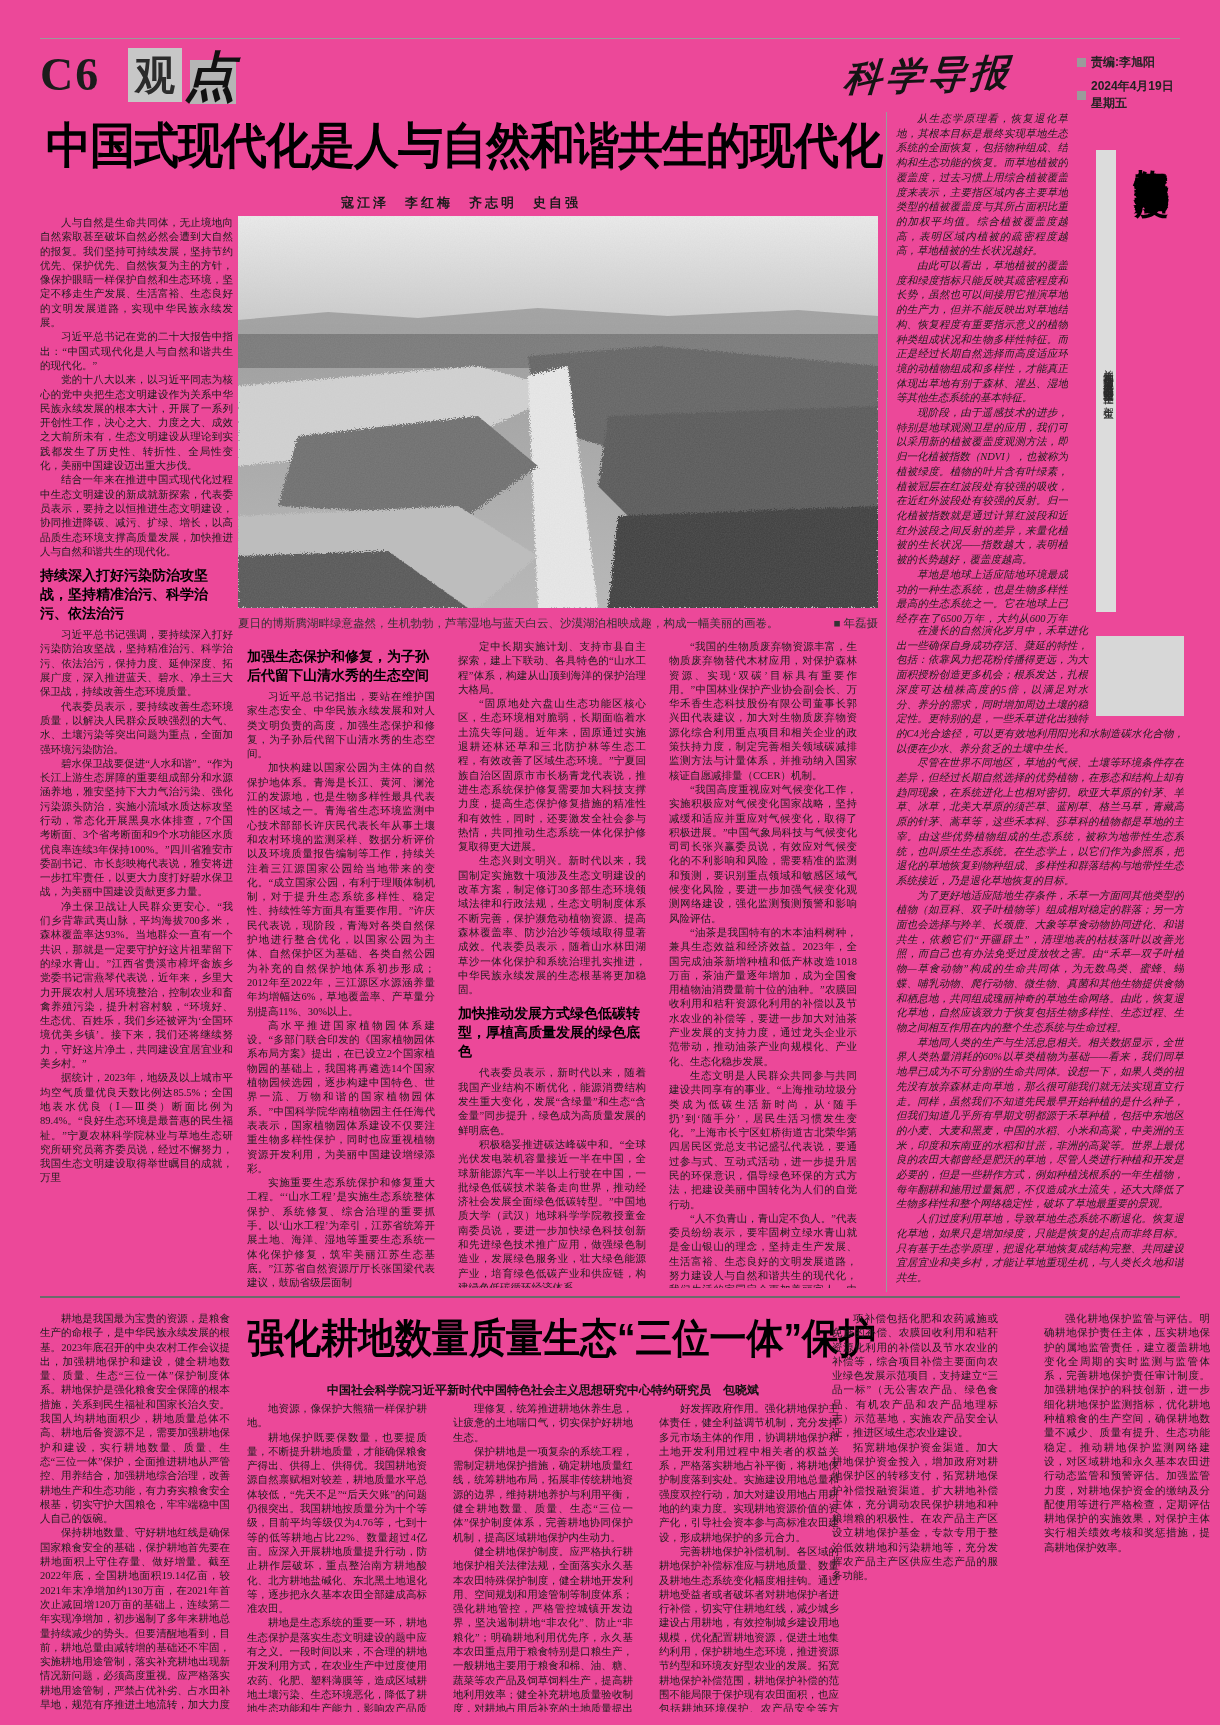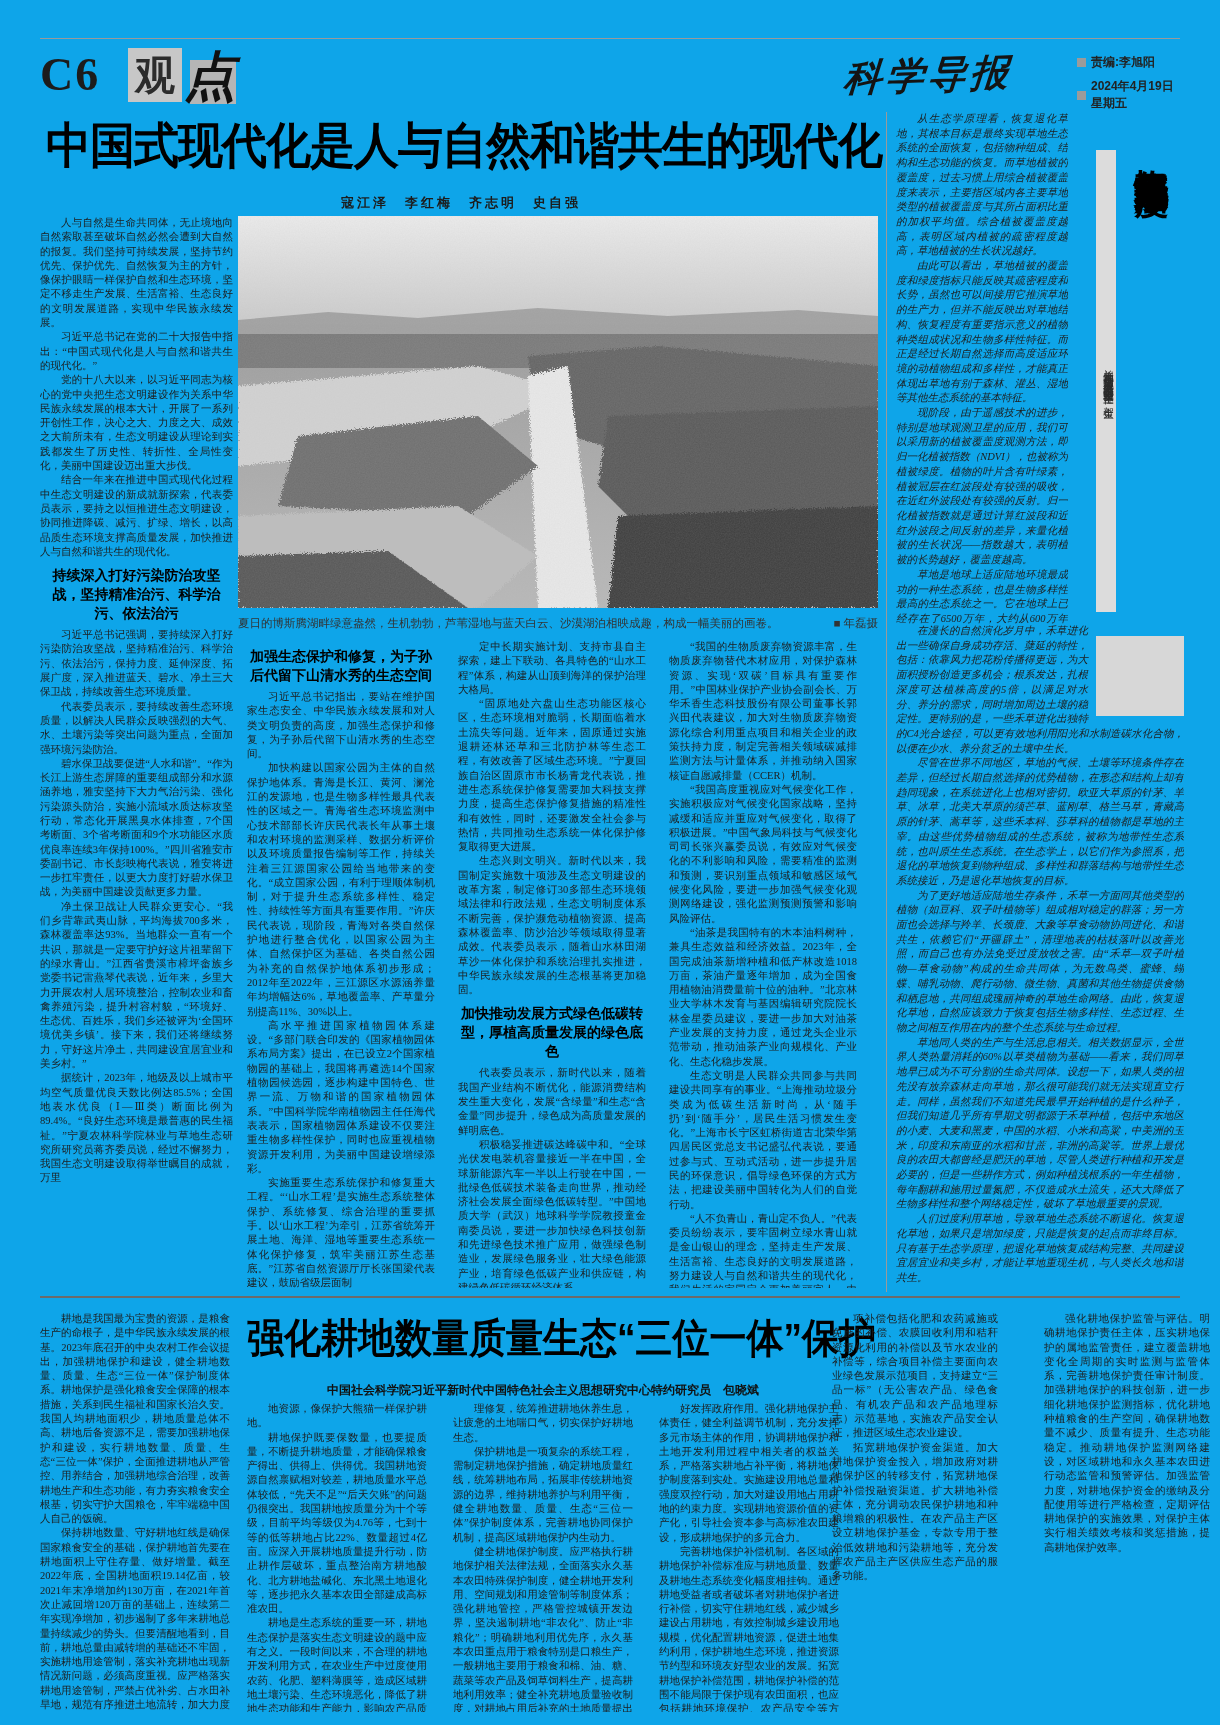--- a/index.html
+++ b/index.html
@@ -1,19 +1,19 @@
 <!DOCTYPE html>
 <html><head>
 <meta charset="utf-8">
 <style>
   * { margin:0; padding:0; box-sizing:border-box; }
   html,body { background:#f2f2f0; }
   .page {
     position:relative; width:1220px; height:1725px; margin:0 auto;
-    background:#0ea5e9; overflow:hidden;
+    background:#ec4899; overflow:hidden;
     font-family:"Liberation Serif","DejaVu Serif",serif; color:#1c1c1c;
   }
   
   .toprule { position:absolute; left:40px; right:40px; top:38px; height:1px; background:#9a9a9a; }
   .hdr { position:absolute; left:40px; right:40px; top:46px; height:58px; }
   .pageno { position:absolute; left:0; top:2px; font-size:46px; font-weight:bold; letter-spacing:2px; font-family:"Liberation Serif",serif; }
   .sectionbadge { position:absolute; left:88px; top:0; width:180px; height:60px; }
   .badge-sq1 { position:absolute; left:0; top:2px; width:54px; height:54px; background:#c7c7c7; text-align:center; line-height:54px; font-size:40px; font-weight:900; color:#2c2c2c; font-family:"Liberation Sans",sans-serif; }
   .badge-sq2 { position:absolute; left:62px; top:14px; width:46px; height:44px; background:#b5b5b5; }
   .badge-dot { position:absolute; left:56px; top:-4px; font-size:52px; font-weight:900; color:#111; font-family:"Liberation Serif",serif; font-style:italic; }
@@ -26,21 +26,21 @@
     font-size:45px; font-weight:900; font-family:"Liberation Sans","DejaVu Sans",sans-serif;
     letter-spacing:-1px; transform:scaleY(1.08); color:#000; white-space:nowrap; }
   .main-by { position:absolute; left:46px; top:194px; width:830px; text-align:center; font-size:13px; font-weight:bold; letter-spacing:3px; }
   .photo { position:absolute; left:238px; top:216px; width:640px; height:392px; background:#999; }
   .photo svg { display:block; }
   .caption { position:absolute; left:238px; top:616px; width:640px; font-size:11.5px; color:#333; display:flex; }
   .caption .cap-t { flex:1 1 auto; }
   .caption .cap-c { flex:0 0 auto; white-space:nowrap; }
   .col { position:absolute; overflow:hidden; text-align:justify; }
   .para { font-size:10.5px; line-height:14.3px; text-indent:2em; color:#1d1d1d; }
-  .subhead { font-size:14px; line-height:19px; font-weight:bold; font-family:"Liberation Sans","DejaVu Sans",sans-serif; margin:7px 0 5px 0; color:#000; text-align:center; }
+  .subhead { font-size:14px; line-height:19px; font-weight:bold; font-family:"Liberation Sans","DejaVu Sans",sans-serif; margin:7px 0 5px 0; color:#000; text-align:left; }
   .c-left  { left:40px;  top:216px; width:193px; height:1072px; }
   .c-m2 { left:247px; top:640px; width:188px; height:648px; }
   .c-m3 { left:458px; top:640px; width:188px; height:648px; }
   .c-m4 { left:669px; top:640px; width:188px; height:648px; }
   .vrule { position:absolute; left:886px; top:112px; width:1px; height:1180px; background:#9a9a9a; }
   
   .sb-upper { position:absolute; left:896px; top:112px; width:172px; height:512px; overflow:hidden; text-align:justify; }
   .sb-upper .para, .sb-lower .para { font-style:italic; line-height:14.7px; }
   .sb-titleblock { position:absolute; left:1096px; top:142px; width:88px; height:488px; }
   .sb-byline { position:absolute; left:0; top:8px; width:20px; height:462px; background:#dcdcdc;
@@ -158,21 +158,21 @@
       <p class="para">定中长期实施计划、支持市县自主探索，建上下联动、各具特色的“山水工程”体系，构建从山顶到海洋的保护治理大格局。</p>
       <p class="para">“固原地处六盘山生态功能区核心区，生态环境相对脆弱，长期面临着水土流失等问题。近年来，固原通过实施退耕还林还草和三北防护林等生态工程，有效改善了区域生态环境。”宁夏回族自治区固原市市长杨青龙代表说，推进生态系统保护修复需要加大科技支撑力度，提高生态保护修复措施的精准性和有效性，同时，还要激发全社会参与热情，共同推动生态系统一体化保护修复取得更大进展。</p>
       <p class="para">生态兴则文明兴。新时代以来，我国制定实施数十项涉及生态文明建设的改革方案，制定修订30多部生态环境领域法律和行政法规，生态文明制度体系不断完善，保护濒危动植物资源、提高森林覆盖率、防沙治沙等领域取得显著成效。代表委员表示，随着山水林田湖草沙一体化保护和系统治理扎实推进，中华民族永续发展的生态根基将更加稳固。</p>
       <h4 class="subhead">加快推动发展方式绿色低碳转型，厚植高质量发展的绿色底色</h4>
       <p class="para">代表委员表示，新时代以来，随着我国产业结构不断优化，能源消费结构发生重大变化，发展“含绿量”和生态“含金量”同步提升，绿色成为高质量发展的鲜明底色。</p>
       <p class="para">积极稳妥推进碳达峰碳中和。“全球光伏发电装机容量接近一半在中国，全球新能源汽车一半以上行驶在中国，一批绿色低碳技术装备走向世界，推动经济社会发展全面绿色低碳转型。”中国地质大学（武汉）地球科学学院教授童金南委员说，要进一步加快绿色科技创新和先进绿色技术推广应用，做强绿色制造业，发展绿色服务业，壮大绿色能源产业，培育绿色低碳产业和供应链，构建绿色低碳循环经济体系。</p>
     </div>
   <div class="col c-m4">
       <p class="para">“我国的生物质废弃物资源丰富，生物质废弃物替代木材应用，对保护森林资源、实现‘双碳’目标具有重要作用。”中国林业保护产业协会副会长、万华禾香生态科技股份有限公司董事长郭兴田代表建议，加大对生物质废弃物资源化综合利用重点项目和相关企业的政策扶持力度，制定完善相关领域碳减排监测方法与计量体系，并推动纳入国家核证自愿减排量（CCER）机制。</p>
       <p class="para">“我国高度重视应对气候变化工作，实施积极应对气候变化国家战略，坚持减缓和适应并重应对气候变化，取得了积极进展。”中国气象局科技与气候变化司司长张兴赢委员说，有效应对气候变化的不利影响和风险，需要精准的监测和预测，要识别重点领域和敏感区域气候变化风险，要进一步加强气候变化观测网络建设，强化监测预测预警和影响风险评估。</p>
-      <p class="para">“油茶是我国特有的木本油料树种，兼具生态效益和经济效益。2023年，全国完成油茶新增种植和低产林改造1018万亩，茶油产量逐年增加，成为全国食用植物油消费量前十位的油种。”北京林业大学林木发育与基因编辑研究院院长林金星委员建议，要进一步加大对油茶产业发展的支持力度，通过龙头企业示范带动，推动油茶产业向规模化、产业化、生态化稳步发展。</p>
+      <p class="para">“油茶是我国特有的木本油料树种，兼具生态效益和经济效益。2023年，全国完成油茶新增种植和低产林改造1018万亩，茶油产量逐年增加，成为全国食用植物油消费量前十位的油种。”农膜回收利用和秸秆资源化利用的补偿以及节水农业的补偿等，要进一步加大对油茶产业发展的支持力度，通过龙头企业示范带动，推动油茶产业向规模化、产业化、生态化稳步发展。</p>
       <p class="para">生态文明是人民群众共同参与共同建设共同享有的事业。“上海推动垃圾分类成为低碳生活新时尚，从‘随手扔’到‘随手分’，居民生活习惯发生变化。”上海市长宁区虹桥街道古北荣华第四居民区党总支书记盛弘代表说，要通过参与式、互动式活动，进一步提升居民的环保意识，倡导绿色环保的方式方法，把建设美丽中国转化为人们的自觉行动。</p>
       <p class="para">“人不负青山，青山定不负人。”代表委员纷纷表示，要牢固树立绿水青山就是金山银山的理念，坚持走生产发展、生活富裕、生态良好的文明发展道路，努力建设人与自然和谐共生的现代化，我们生活的家园定会更加美丽宜人，中华民族定将在绿水青山中实现永续发展。</p>
     </div>
 
   <div class="vrule"></div>
 
   <div class="sb-upper">
       <p class="para">从生态学原理看，恢复退化草地，其根本目标是最终实现草地生态系统的全面恢复，包括物种组成、结构和生态功能的恢复。而草地植被的覆盖度，过去习惯上用综合植被覆盖度来表示，主要指区域内各主要草地类型的植被覆盖度与其所占面积比重的加权平均值。综合植被覆盖度越高，表明区域内植被的疏密程度越高，草地植被的生长状况越好。</p>
       <p class="para">由此可以看出，草地植被的覆盖度和绿度指标只能反映其疏密程度和长势，虽然也可以间接用它推演草地的生产力，但并不能反映出对草地结构、恢复程度有重要指示意义的植物种类组成状况和生物多样性特征。而正是经过长期自然选择而高度适应环境的动植物组成和多样性，才能真正体现出草地有别于森林、灌丛、湿地等其他生态系统的基本特征。</p>
       <p class="para">现阶段，由于遥感技术的进步，特别是地球观测卫星的应用，我们可以采用新的植被覆盖度观测方法，即归一化植被指数（NDVI），也被称为植被绿度。植物的叶片含有叶绿素，植被冠层在红波段处有较强的吸收，在近红外波段处有较强的反射。归一化植被指数就是通过计算红波段和近红外波段之间反射的差异，来量化植被的生长状况——指数越大，表明植被的长势越好，覆盖度越高。</p>

